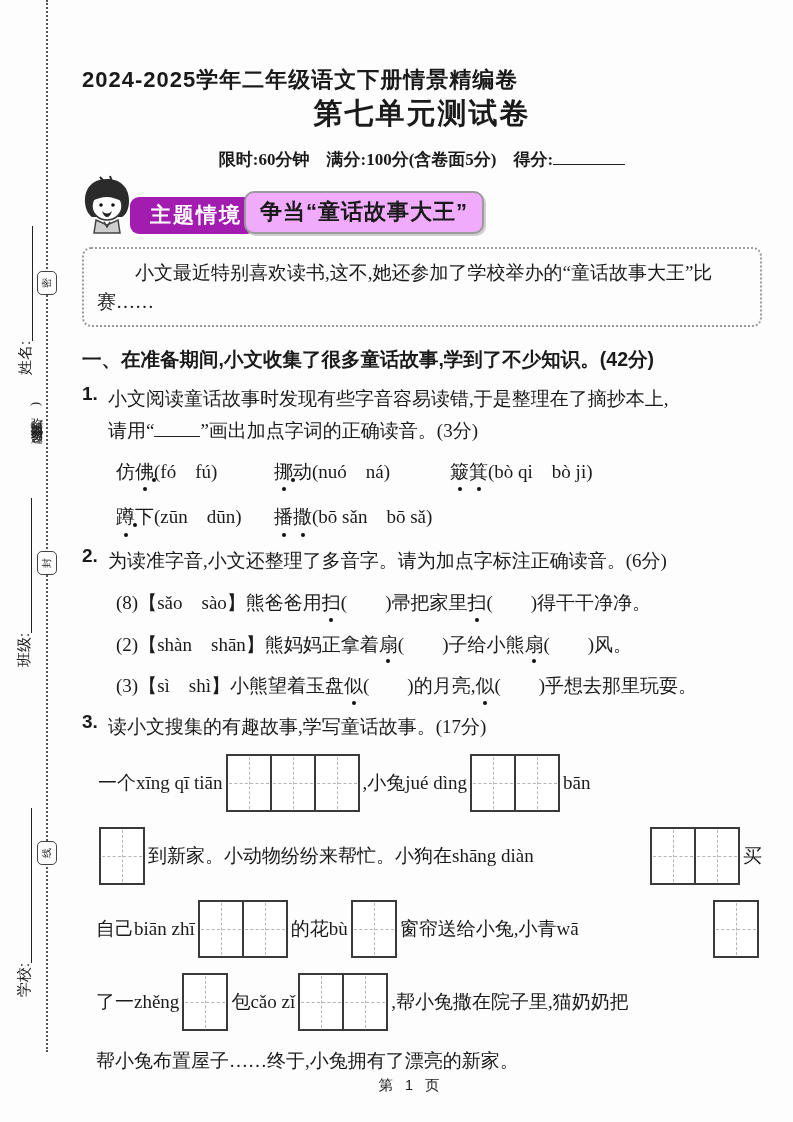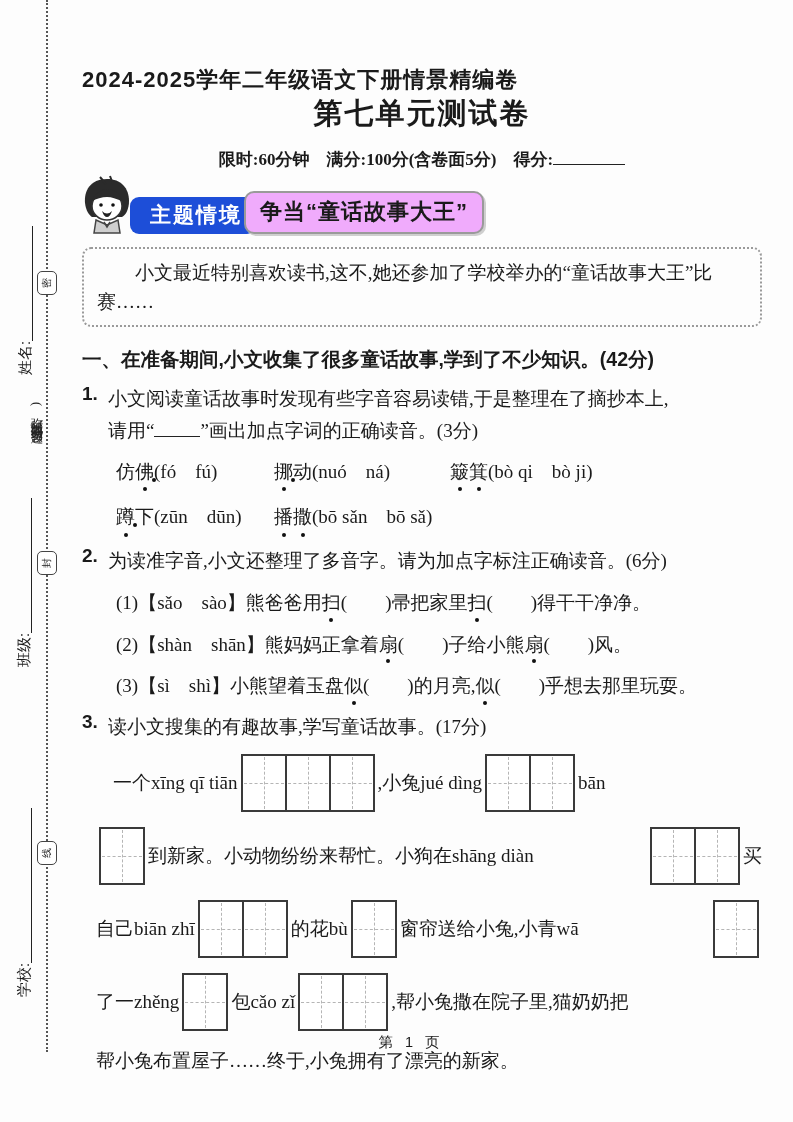--- a/index.html
+++ b/index.html
@@ -26,21 +26,21 @@
   .title1{font-family:"Liberation Sans",sans-serif;font-weight:700;font-size:22px;text-align:left;
           letter-spacing:1px;line-height:1.25;}
   .title2{font-family:"Liberation Sans",sans-serif;font-weight:700;font-size:29px;text-align:center;
           letter-spacing:2px;margin-top:0;}
   .meta{font-size:17px;font-weight:700;text-align:center;margin-top:14px;}
   .meta .blank{display:inline-block;width:72px;border-bottom:1.6px solid #222;height:15px;vertical-align:baseline;}
 
   
   .theme-row{position:relative;margin-top:20px;height:46px;}
   .mascot{position:absolute;left:-6px;top:-16px;width:62px;height:70px;z-index:2;}
-  .badge{position:absolute;left:48px;top:6px;background:#1d4ed8;color:#fff;border-radius:9px;
+  .badge{position:absolute;left:48px;top:6px;background:#a21caf;color:#fff;border-radius:9px;
          font-family:"Liberation Sans",sans-serif;font-weight:700;font-size:21px;
          padding:4px 14px 5px 20px;letter-spacing:2px;}
   .banner{position:absolute;left:162px;top:0px;background:#f0abfc;border:2.5px solid #9a9a9a;border-radius:10px;
           font-family:"Liberation Sans",sans-serif;font-weight:700;font-size:22px;
           padding:4px 14px 5px 14px;letter-spacing:1px;box-shadow:2px 2px 0 #cfcfcf;}
   .intro-box{margin-top:10px;border:2px dotted #9a9a9a;border-radius:9px;padding:9px 13px;
              font-size:19px;line-height:1.55;}
   .intro-box p{margin:0;text-indent:2em;}
 
   
@@ -54,30 +54,30 @@
   .dot::after{content:"";position:absolute;left:50%;bottom:-4px;transform:translateX(-50%);
               width:4px;height:4px;border-radius:50%;background:#111;}
 
   .pinyin-grid{margin:10px 0 2px 0;display:grid;grid-template-columns:158px 176px 1fr;
                row-gap:14px;font-size:19px;padding-left:8px;}
   .q2-item{font-size:19px;margin-top:13px;padding-left:8px;line-height:1.5;}
 
   
   .q3-lines{margin-top:12px;}
   .q3-line{display:flex;align-items:center;margin-left:14px;margin-bottom:15px;font-size:19px;min-height:58px;}
-  .q3-line.indent{margin-left:31px;}
+  .q3-line.indent{margin-left:16px;}
   .grow{flex:1;}
   .tian{display:inline-flex;border:2px solid #3a3a3a;flex:none;margin:0 3px;background:#fff;}
   .tian i{width:42px;height:54px;position:relative;border-right:2px solid #3a3a3a;display:block;}
   .tian i:last-child{border-right:none;}
   .tian i::before{content:"";position:absolute;left:50%;top:1px;bottom:1px;border-left:1px dashed #b5b5b5;}
   .tian i::after{content:"";position:absolute;top:50%;left:1px;right:1px;border-top:1px dashed #b5b5b5;}
   .q3-text{white-space:nowrap;}
 
-  .footer{position:absolute;left:0;right:0;top:1033px;text-align:center;font-size:14.5px;
+  .footer{position:absolute;left:0;right:0;top:1076px;text-align:center;font-size:14.5px;
           font-family:"Liberation Sans",sans-serif;letter-spacing:4px;padding-left:29px;}
 </style>
 </head>
 <body>
 
 <div class="page">
 
   <div class="fold-line"></div>
 
   <div class="side-field" id="field-name">
@@ -149,21 +149,21 @@
           <div><span></span><span class="dot">蹲</span><span class="dot"></span><span>下</span><span>(zūn　dūn)</span></div>
           <div><span></span><span class="dot">播</span><span class="dot">撒</span><span></span><span>(bō sǎn　bō sǎ)</span></div>
         </div>
       </div>
     </div>
 
     <div class="q">
       <div class="q-num">2.</div>
       <div class="q-body">
         <span>为读准字音,小文还整理了多音字。请为加点字标注正确读音。(6分)</span>
-        <div class="q2-item"><span>(1)【sǎo　sào】</span><span>熊爸爸用</span><span class="dot">扫</span><span>(　　)帚把家里</span><span class="dot">扫</span><span>(　　)得干干净净。</span></div>
+        <div class="q2-item"><span>(8)【sǎo　sào】</span><span>熊爸爸用</span><span class="dot">扫</span><span>(　　)帚把家里</span><span class="dot">扫</span><span>(　　)得干干净净。</span></div>
         <div class="q2-item"><span>(2)【shàn　shān】</span><span>熊妈妈正拿着</span><span class="dot">扇</span><span>(　　)子给小熊</span><span class="dot">扇</span><span>(　　)风。</span></div>
         <div class="q2-item"><span>(3)【sì　shì】</span><span>小熊望着玉盘</span><span class="dot">似</span><span>(　　)的月亮,</span><span class="dot">似</span><span>(　　)乎想去那里玩耍。</span></div>
       </div>
     </div>
 
     <div class="q">
       <div class="q-num">3.</div>
       <div class="q-body">读小文搜集的有趣故事,学写童话故事。(17分)</div>
     </div>
 

